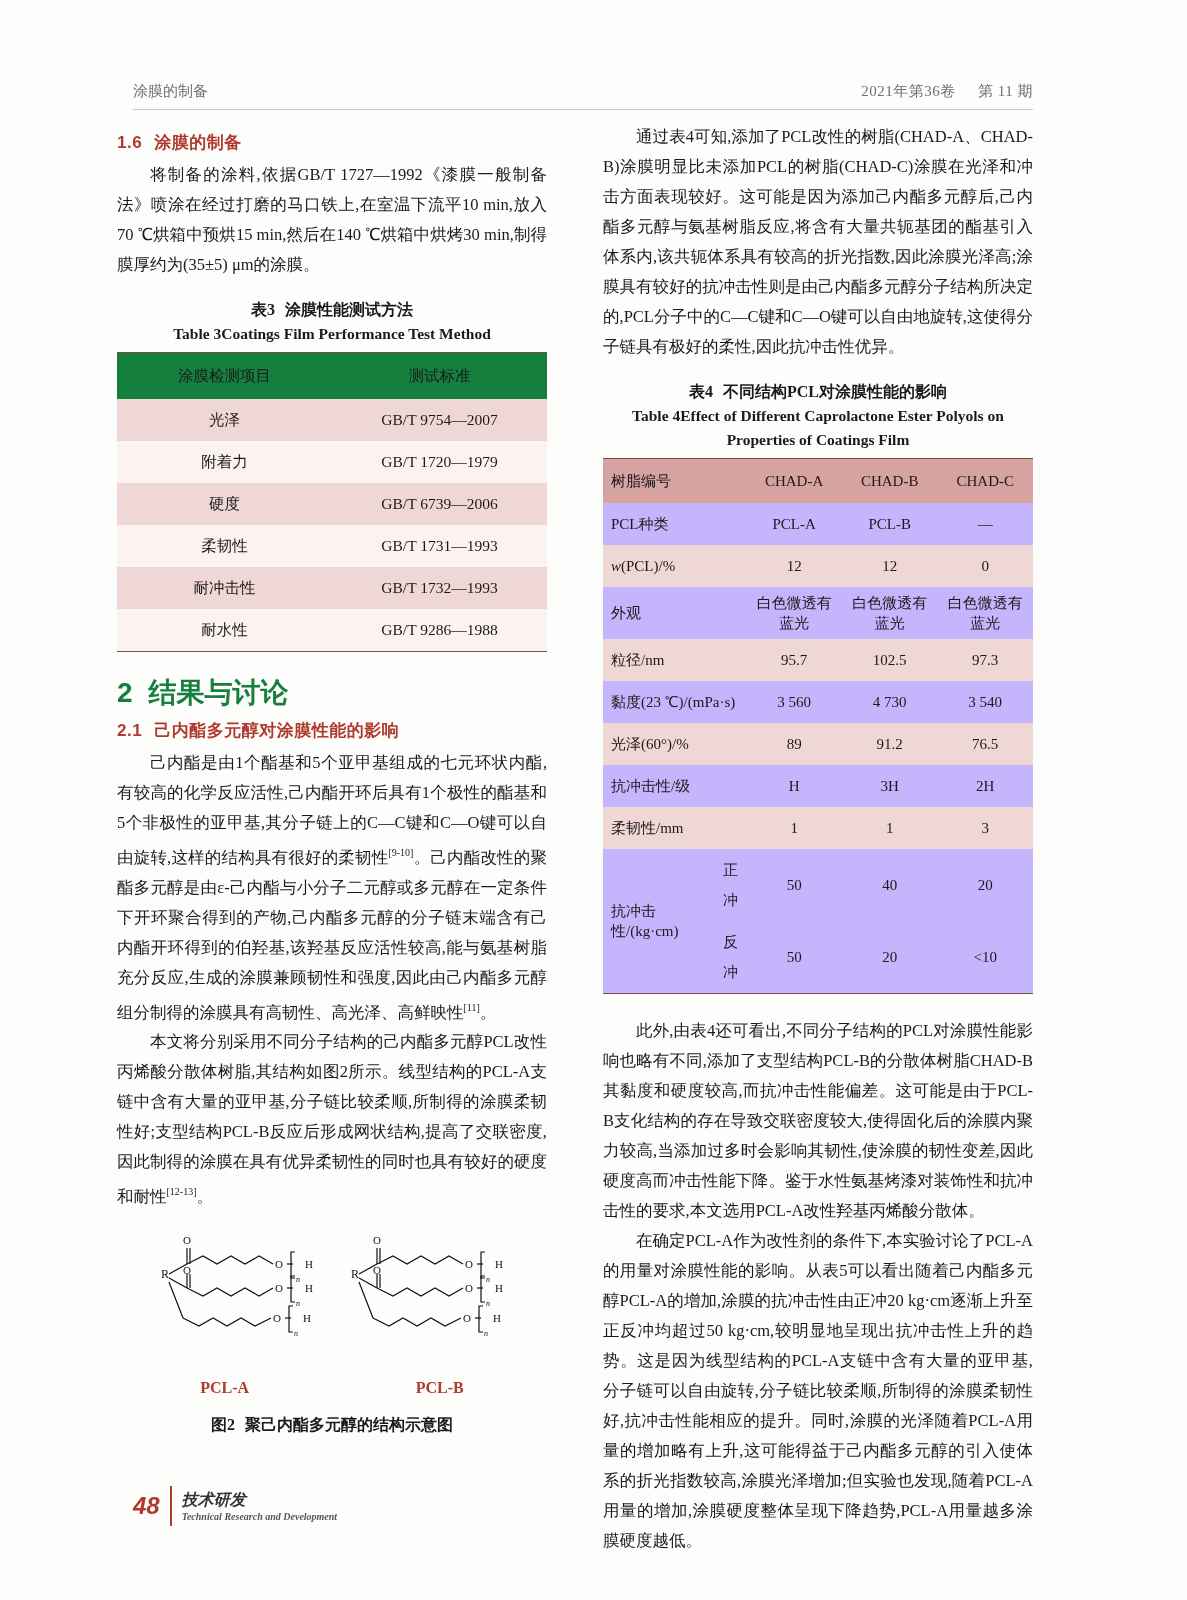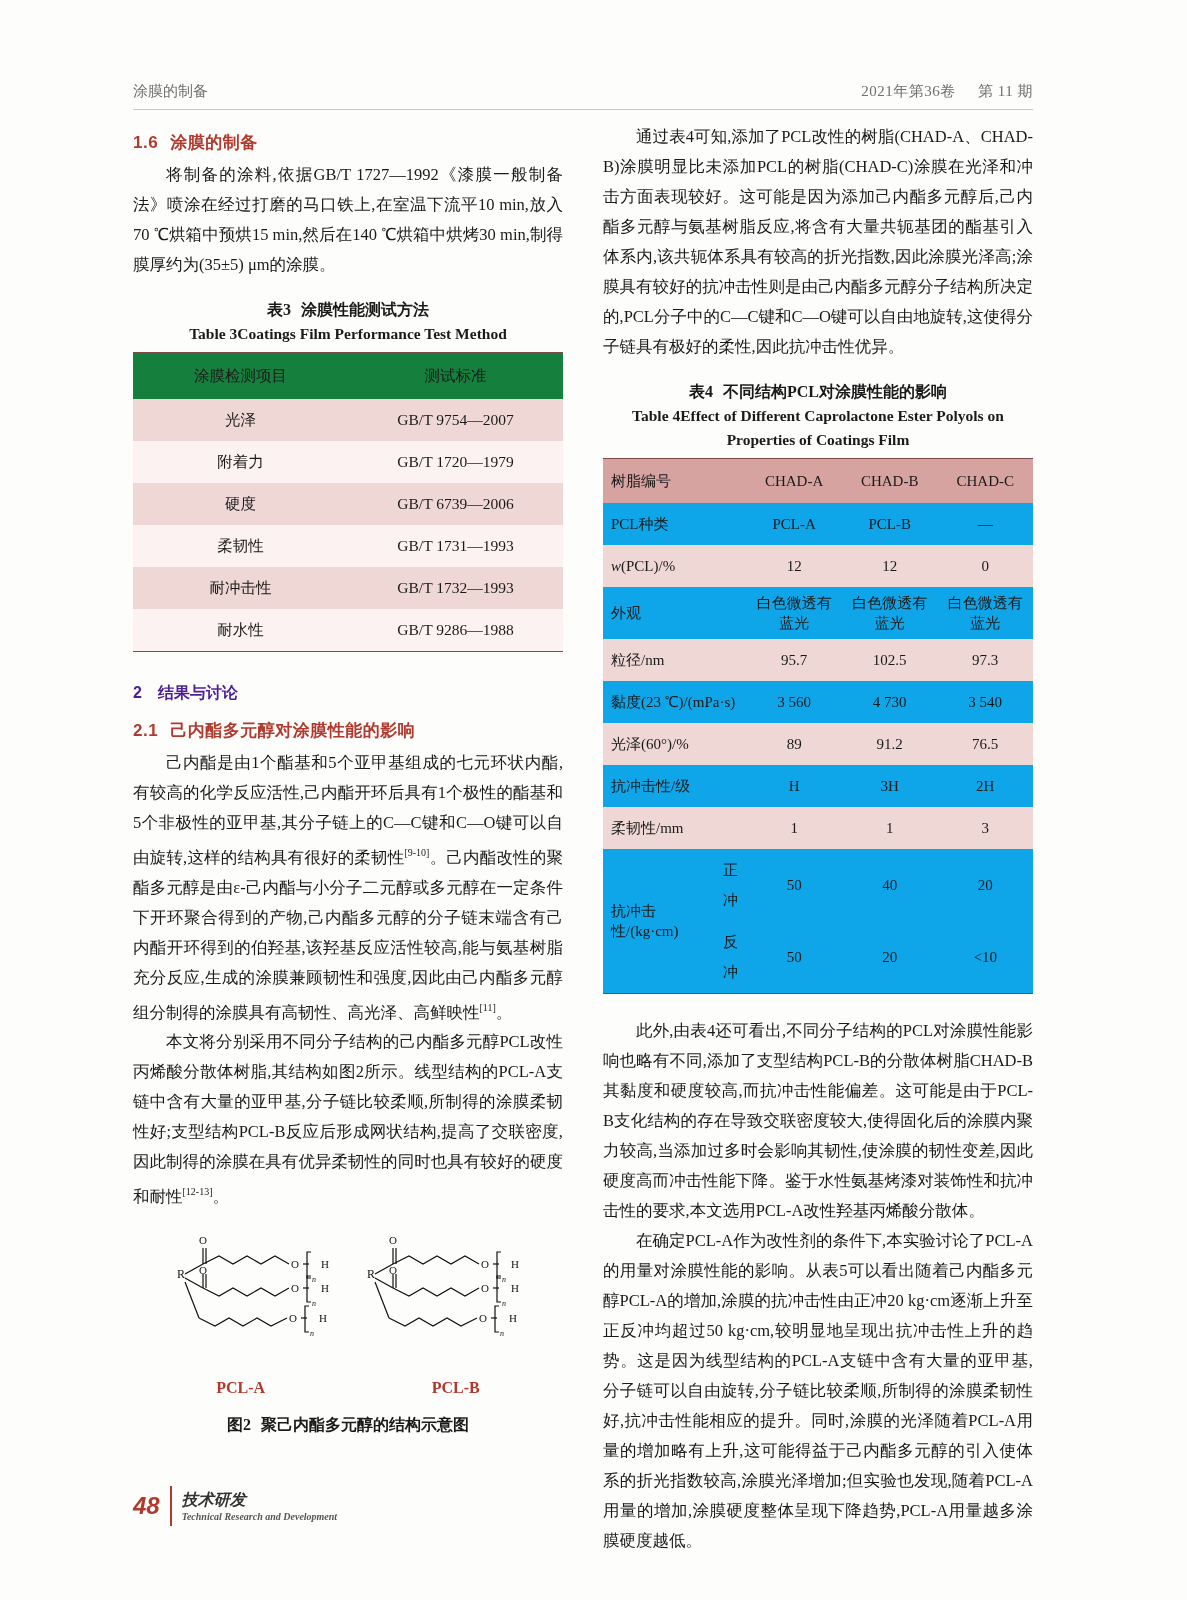--- a/index.html
+++ b/index.html
@@ -43,42 +43,42 @@
 
   
   .col {
     position: absolute;
     top: 122px;
     width: 430px;
     font-size: 16.5px;
     line-height: 30px;
     text-align: justify;
   }
-  .col-left { left: 133px; }
+  .col-left { left: 117px; }
   .col-right { left: 603px; }
 
   p.body {
     margin: 0;
     text-indent: 2em;
     text-align: justify;
   }
 
   h3.sec {
     margin: 6px 0 2px 0;
     font-size: 17px;
     color: #b03a2e;
     font-family: "Liberation Sans", sans-serif;
     font-weight: bold;
     letter-spacing: 0.5px;
   }
   h3.sec .num { margin-right: 12px; }
   h2.sec-main {
     margin: 26px 0 8px 0;
-    font-size: 16px;
-    color: #4c1d95;
+    font-size: 28px;
+    color: #15803d;
     font-family: "Liberation Sans", sans-serif;
     font-weight: bold;
   }
   h2.sec-main .num { margin-right: 16px; }
 
   sup { font-size: 10px; vertical-align: super; }
 
   
   .tbl-caption {
     text-align: center;
@@ -118,21 +118,21 @@
   .t3 td.c2 { width: 50%; }
 
   
   .t4 { border-top: 1.6px solid #7d4b49; border-bottom: 1.6px solid #7d4b49; font-size: 15px; }
   .t4 thead td {
     background: #d6a3a0;
     padding: 7px 3px;
   }
   .t4 tbody td { padding: 6px 3px; }
   .t4 tbody tr.shade td { background: #efd7d5; }
-  .t4 tbody tr.plain td { background: #0ea5e9; }
+  .t4 tbody tr.plain td { background: #c4b5fd; }
   .t4 td.lbl { text-align: left; padding-left: 8px; }
   .t4 td.sub { text-align: center; }
   .t4 .two-line { line-height: 20px; }
 
   
   .figure-wrap {
     margin-top: 14px;
     text-align: center;
   }
   .fig-caption {

